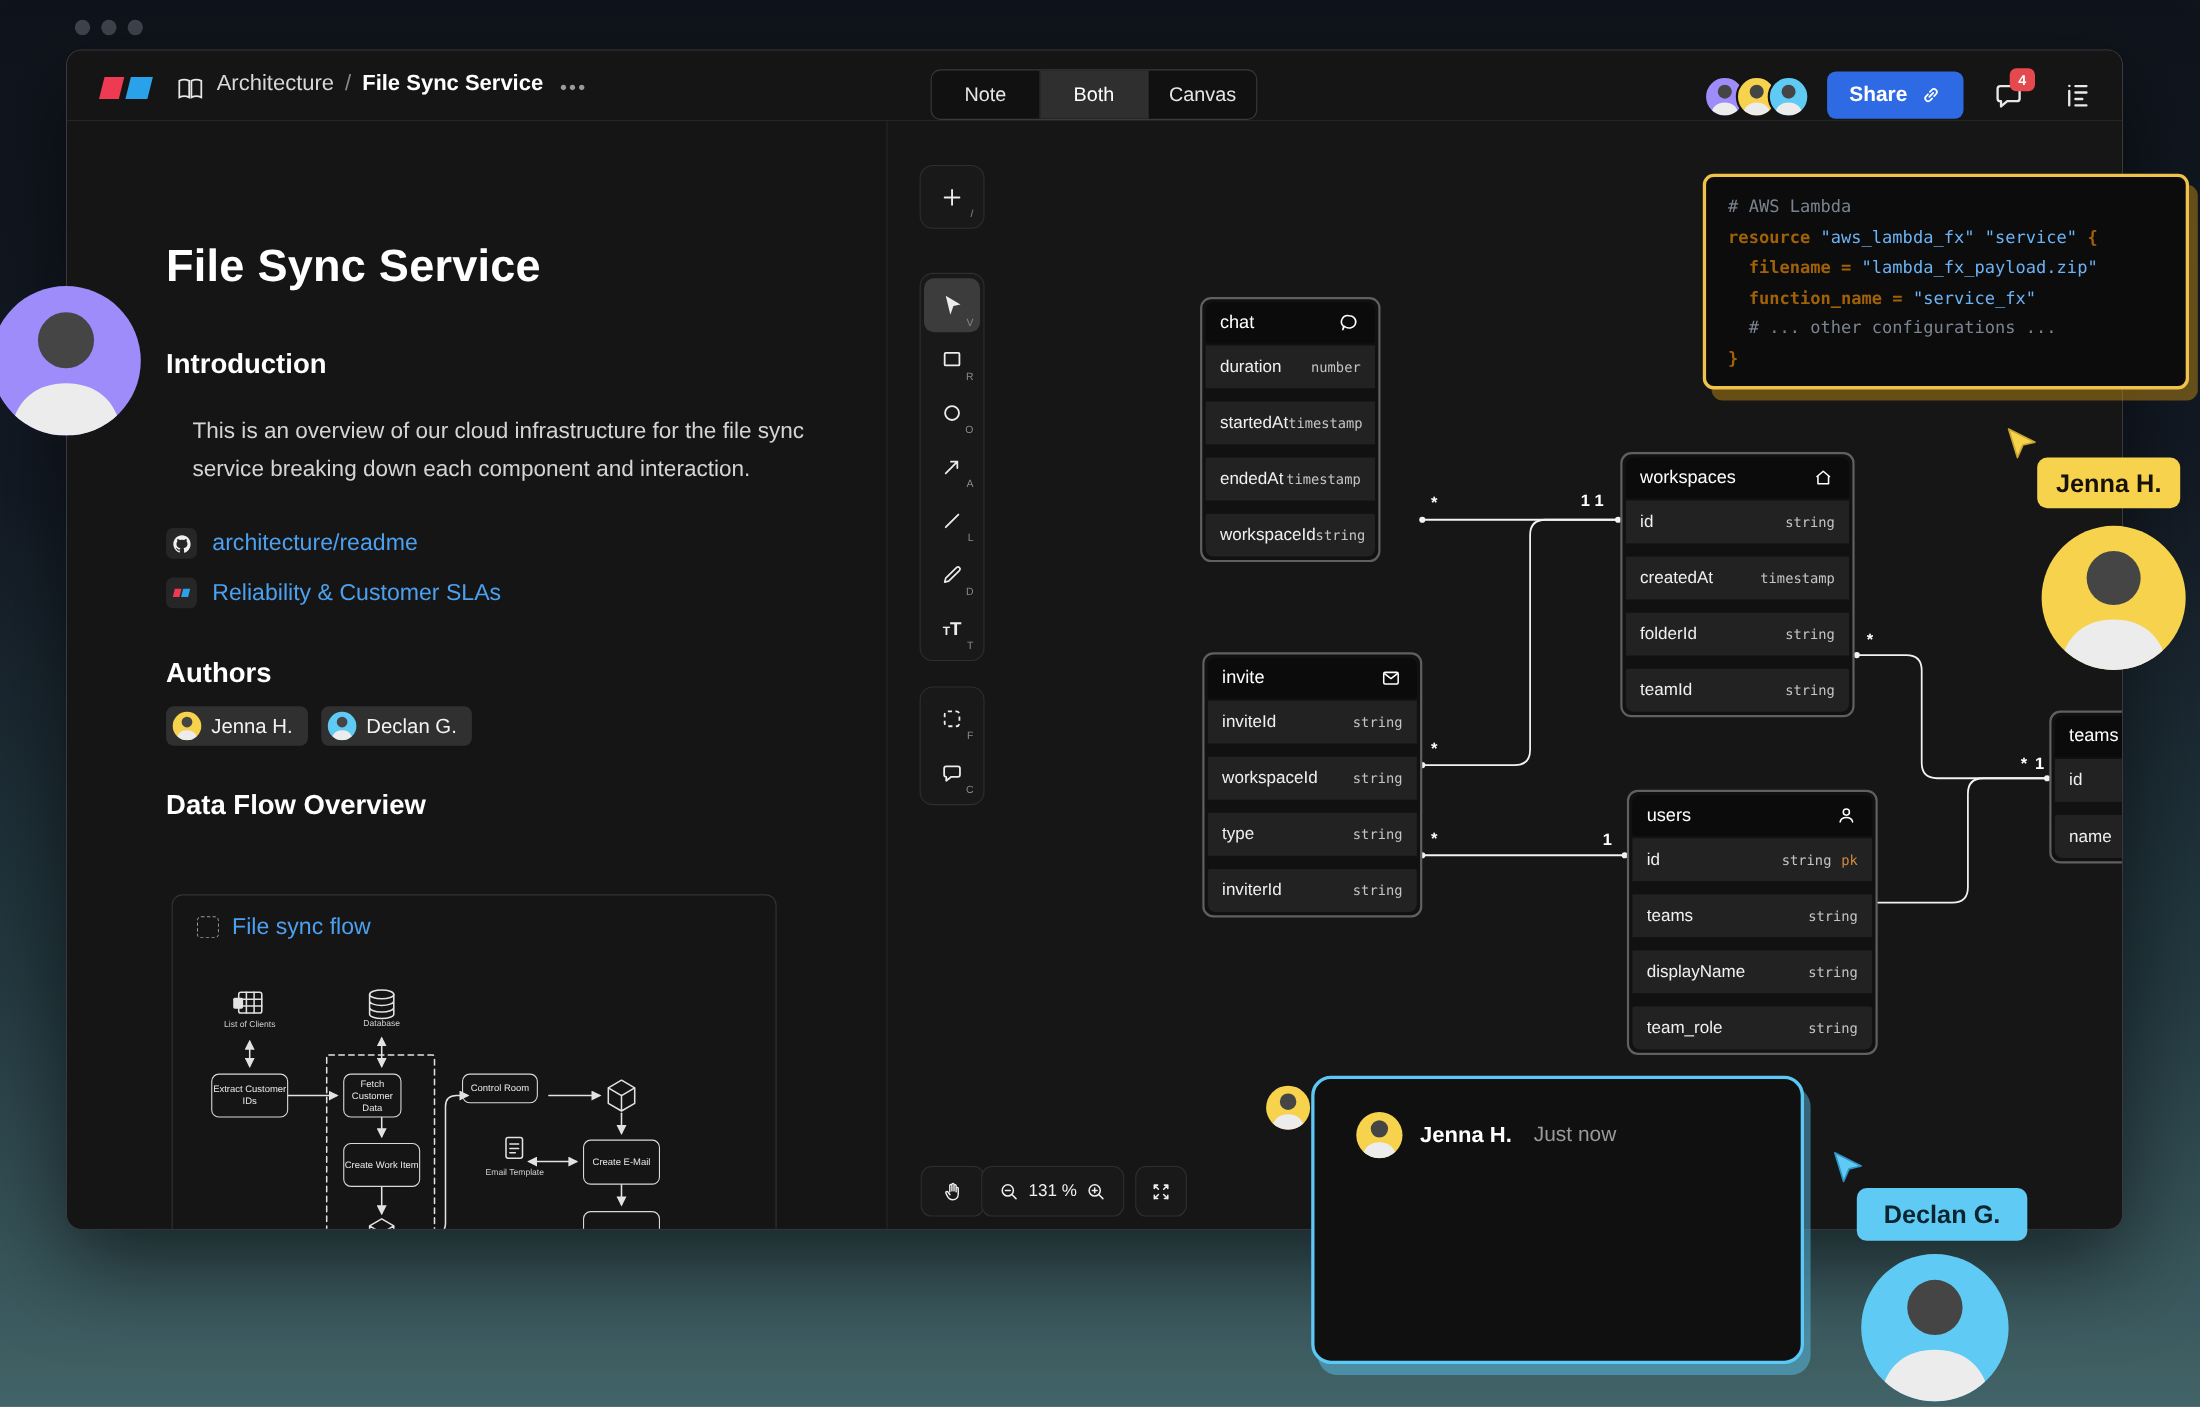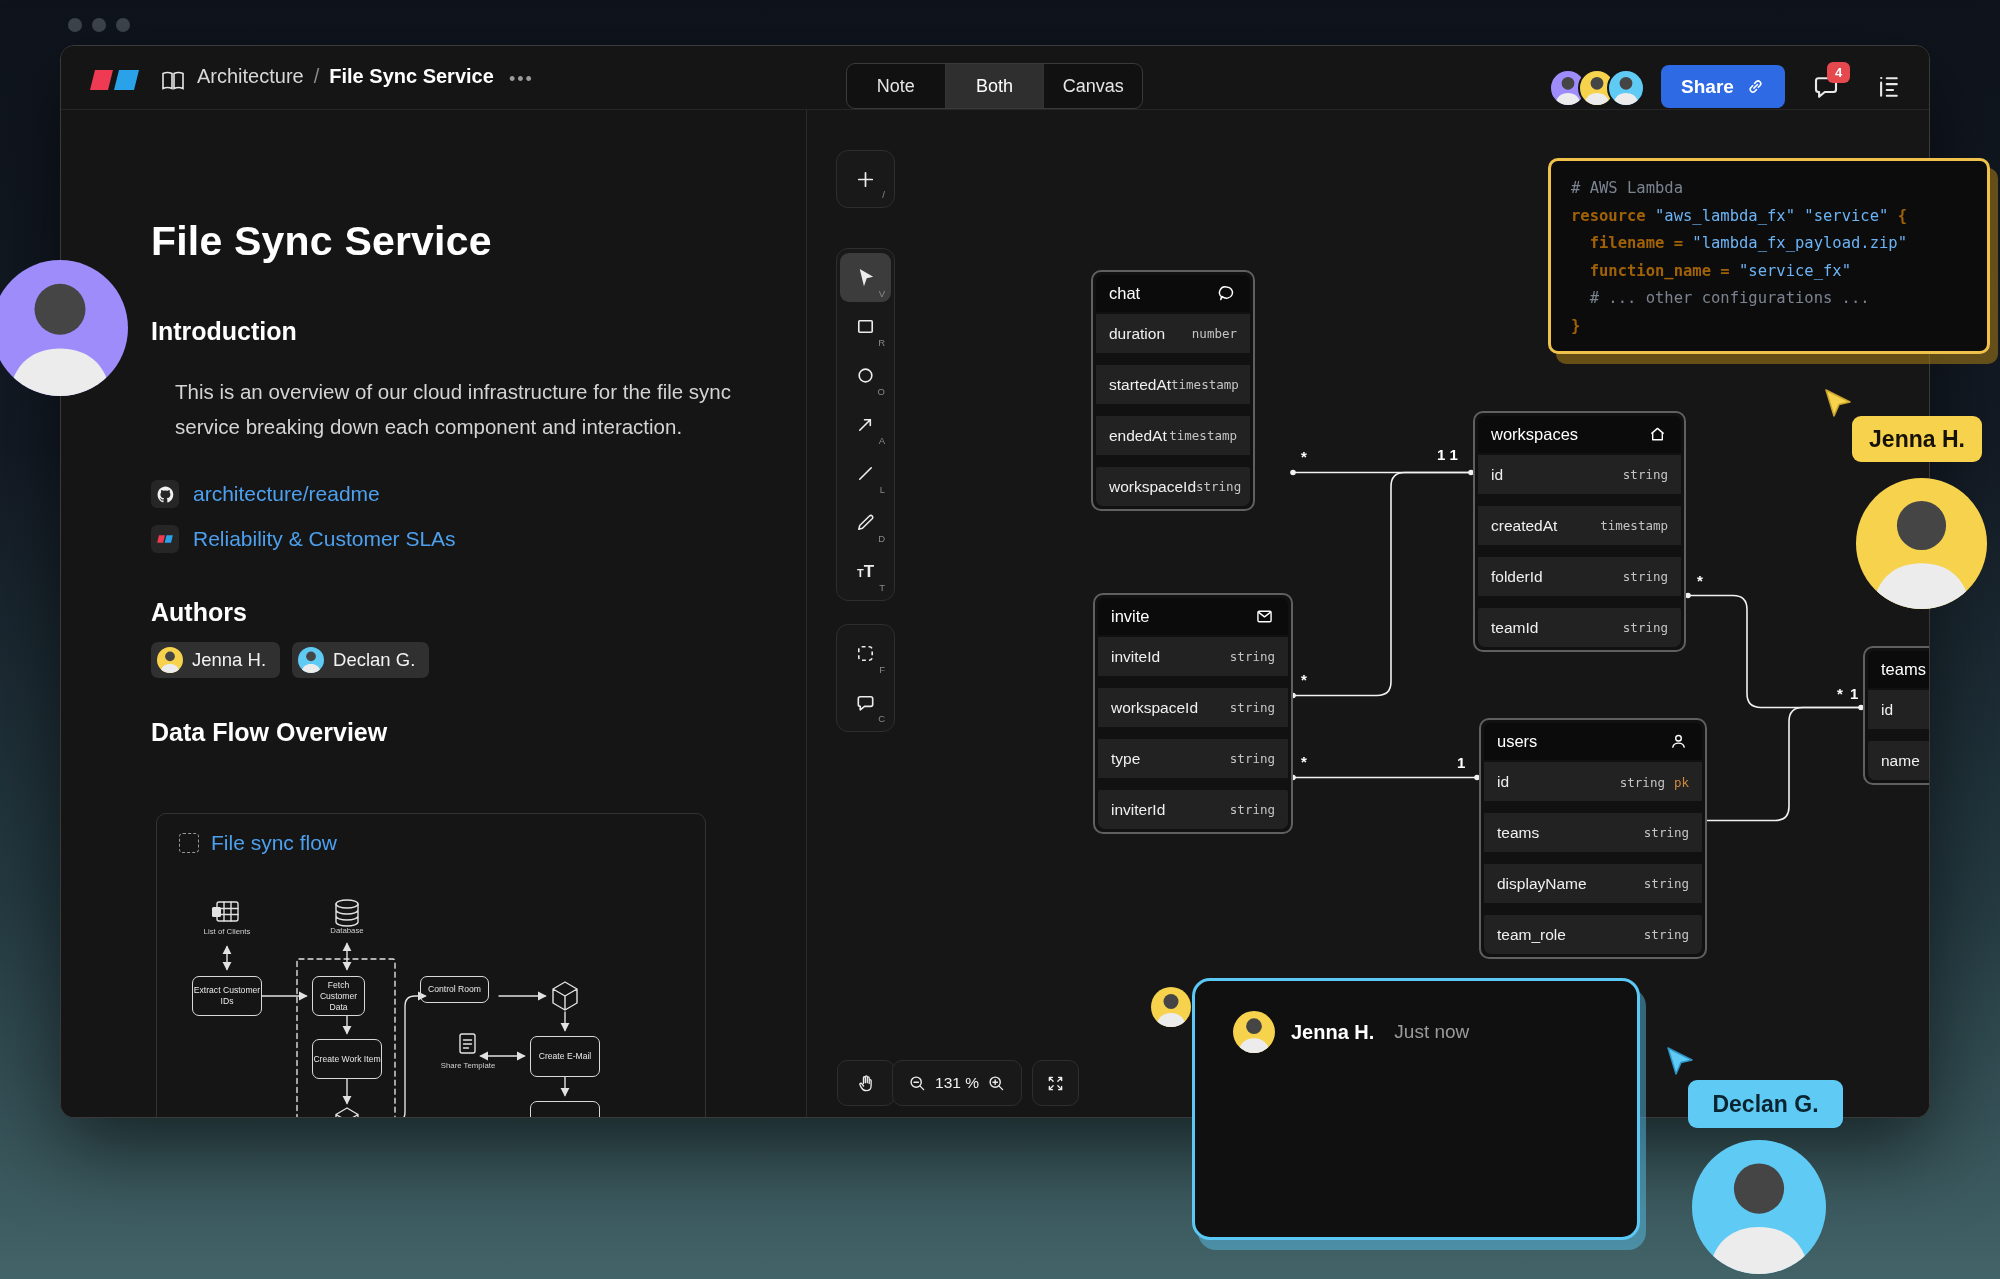--- a/index.html
+++ b/index.html
@@ -307,21 +307,21 @@
           <path d="M306.5 176h8M306.5 180h8M306.5 184h5"></path>
 
           <path d="M147 292a4.5 4.5 0 1 0 4.5-4.5" marker-end="url(#ah)"></path>
         </svg>
         <div class="flabel" style="left:30px;top:63px;width:80px;">List of Clients</div>
         <div class="flabel" style="left:150px;top:62px;width:80px;">Database</div>
         <div class="fbox" style="left:35px;top:112px;width:70px;height:40px;">Extract Customer IDs</div>
         <div class="fbox" style="left:155px;top:112px;width:53px;height:40px;">Fetch Customer Data</div>
         <div class="fbox" style="left:155px;top:175px;width:70px;height:40px;">Create Work Item</div>
         <div class="fbox" style="left:263px;top:112px;width:69px;height:27px;">Control Room</div>
-        <div class="flabel" style="left:271px;top:197px;width:80px;">Share Template</div>
+        <div class="flabel" style="left:271px;top:197px;width:80px;">Email Template</div>
         <div class="fbox" style="left:373px;top:172px;width:70px;height:41px;">Create E-Mail</div>
         <div class="fbox" style="left:373px;top:237px;width:70px;height:43px;">Send Email</div>
 
       </div>
     </div>
   </div>
   <div class="note-divider"></div>
 
   <div id="canvas"></div>
 

